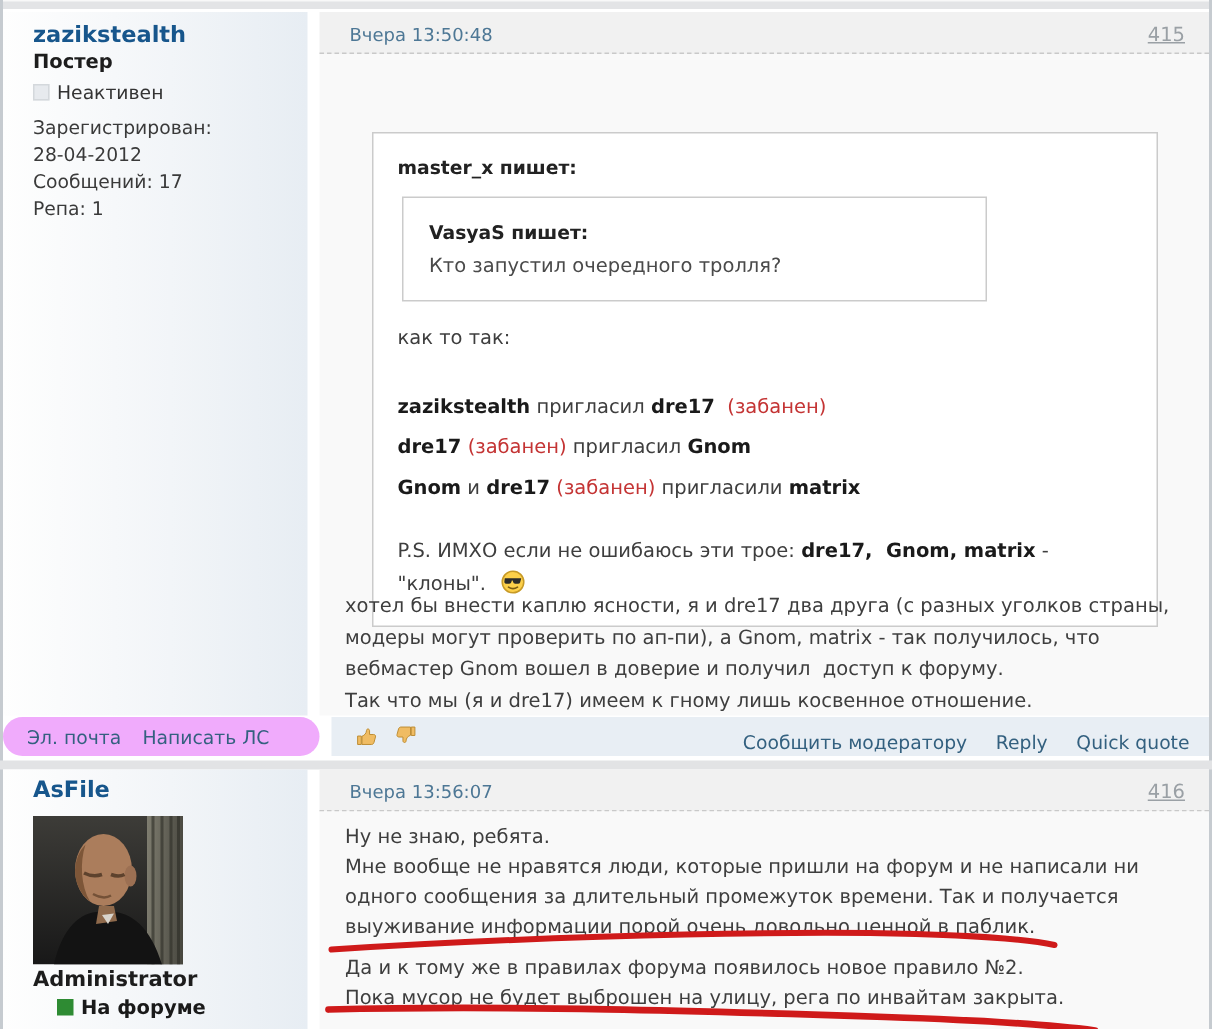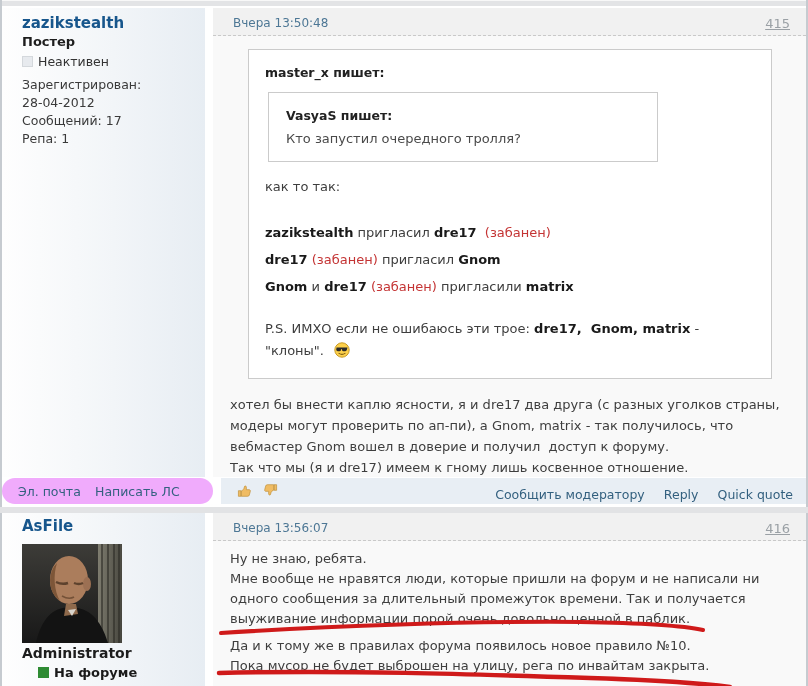--- a/index.html
+++ b/index.html
@@ -16,21 +16,21 @@
   .uname{font-size:15px;font-weight:bold;color:#17568c;text-decoration:none;}
   .rank{font-size:13px;font-weight:bold;color:#1d1d1d;}
   .statusrow{font-size:12.5px;color:#333;}
   .sq{display:inline-block;width:11px;height:11px;vertical-align:-1px;margin-right:5px;}
   .sq-off{background:#e7eaee;border:1px solid #d4d8dc;box-sizing:border-box;}
   .sq-on{background:#2e8b33;}
   .uinfo div{font-size:12.5px;color:#3a3a3a;line-height:18px;}
   .line{white-space:pre;font-size:13px;line-height:21px;color:#3e3e3e;}
   .line2{white-space:pre;font-size:13px;line-height:20px;color:#3e3e3e;}
   .qbox{background:#fff;border:1px solid #cbcbcb;box-sizing:border-box;}
-  .qouter{padding:14px 16px 14px 16px;}
+  .qouter{padding:14px 16px 14px 16px;margin-top:39px;}
   .qauthor{font-size:12.5px;font-weight:bold;color:#222;line-height:17px;white-space:pre;}
   .qinner{margin:11px 0 0 3px;width:390px;padding:14px 0 14px 17px;}
   .qinner .qtext{margin-top:6px;font-size:13px;color:#4a4a4a;line-height:17px;white-space:pre;}
   .qp{margin:0;font-size:13px;color:#3e3e3e;line-height:17px;white-space:pre;}
   .m16{margin-top:16px;} .m29{margin-top:29px;} .m10{margin-top:10px;} .m25{margin-top:25px;}
   .s-b{font-weight:bold;color:#1a1a1a;} .s-r{color:#c43434;} .s-n{}
   .ftcell{height:26px;} .ftl{background:#f0abfc;border-radius:13px;} .ftr{background:#e8eef4;}
   .ftlink{font-size:12.5px;color:#33607f;text-decoration:none;}
   .sep{background:#e2e3e5;}
   .thumbs{position:absolute;left:16px;top:5px;}
@@ -156,21 +156,21 @@
   </div>
 
   <div class="abs content" style="left:213px;top:541px;width:593px;height:145px;">
     <div class="abs" style="left:17px;top:8px;width:570px;">
       <div class="line2">Ну не знаю, ребята.</div>
       <div class="line2">Мне вообще не нравятся люди, которые пришли на форум и не написали ни</div>
       <div class="line2">одного сообщения за длительный промежуток времени. Так и получается</div>
       <div class="line2">выуживание информации порой очень довольно ценной в паблик.</div>
     </div>
     <div class="abs" style="left:17px;top:95px;width:570px;">
-      <div class="line2">Да и к тому же в правилах форума появилось новое правило №10.</div>
+      <div class="line2">Да и к тому же в правилах форума появилось новое правило №2.</div>
       <div class="line2">Пока мусор не будет выброшен на улицу, рега по инвайтам закрыта.</div>
     </div>
   </div>
 
   <svg class="underlines" viewBox="0 0 808 686">
     <path d="M221 633 C 330 626 470 621 580 622 C 640 623 685 626 703 630" fill="none" stroke="#cf1a1a" stroke-width="4" stroke-linecap="round"></path>
     <path d="M219 673 C 340 670 470 674 590 678 C 650 680 700 683 730 687" fill="none" stroke="#cf1a1a" stroke-width="4.5" stroke-linecap="round"></path>
   </svg>
 
 </div>

